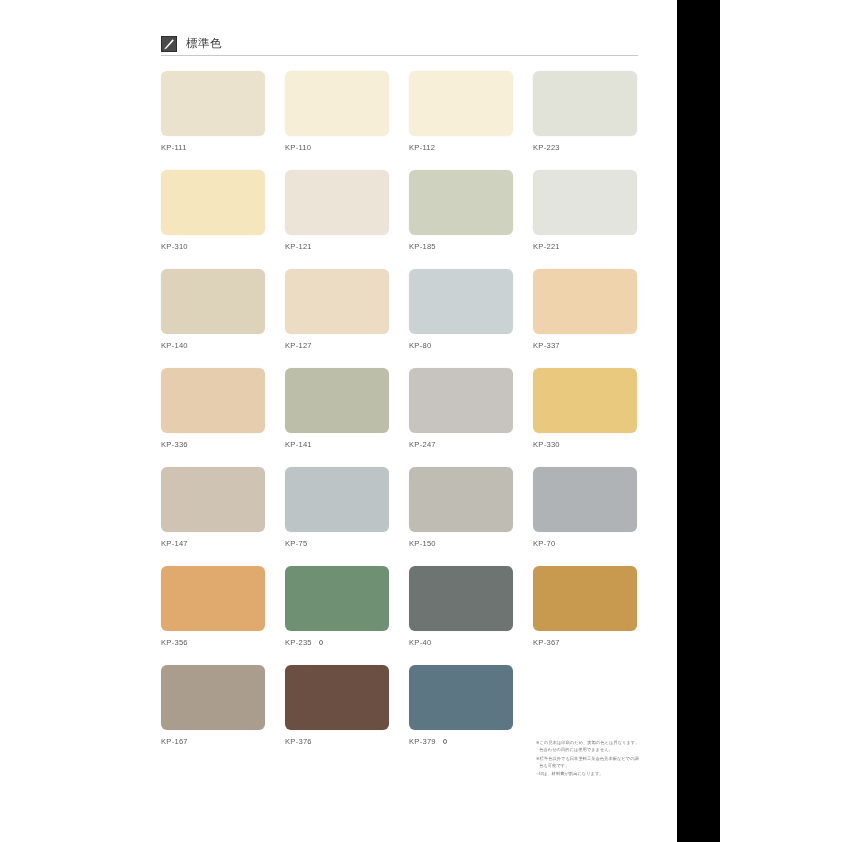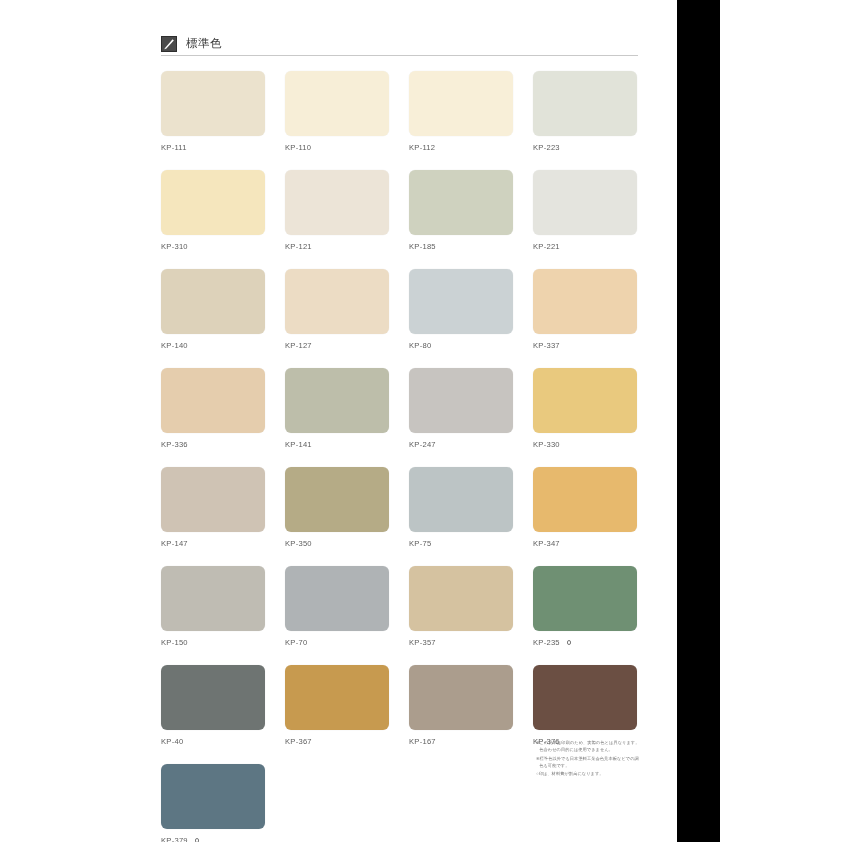--- a/index.html
+++ b/index.html
@@ -249,53 +249,41 @@
           <span class="code">KP-330</span>
         </div>
       </div>
       <div class="cell">
         <div class="chip" style="background: rgb(207, 195, 180);"></div>
         <div class="caption">
           <span class="code">KP-147</span>
         </div>
       </div>
       <div class="cell">
-        <div class="chip" style="background: rgb(181, 171, 134);"></div>
-        <div class="caption">
-          <span class="code">KP-350</span>
-        </div>
-      </div>
-      <div class="cell">
         <div class="chip" style="background: rgb(188, 196, 197);"></div>
         <div class="caption">
           <span class="code">KP-75</span>
         </div>
       </div>
       <div class="cell">
-        <div class="chip" style="background: rgb(231, 185, 109);"></div>
-        <div class="caption">
-          <span class="code">KP-347</span>
-        </div>
-      </div>
-      <div class="cell">
         <div class="chip" style="background: rgb(191, 188, 179);"></div>
         <div class="caption">
           <span class="code">KP-150</span>
         </div>
       </div>
       <div class="cell">
         <div class="chip" style="background: rgb(175, 179, 181);"></div>
         <div class="caption">
           <span class="code">KP-70</span>
         </div>
       </div>
       <div class="cell">
-        <div class="chip" style="background: rgb(213, 194, 160);"></div>
-        <div class="caption">
-          <span class="code">KP-357</span>
+        <div class="chip" style="background: rgb(224, 170, 111);"></div>
+        <div class="caption">
+          <span class="code">KP-356</span>
         </div>
       </div>
       <div class="cell">
         <div class="chip" style="background: rgb(111, 144, 115);"></div>
         <div class="caption">
           <span class="code">KP-235</span>
           <span class="marker"></span>
         </div>
       </div>
       <div class="cell">

